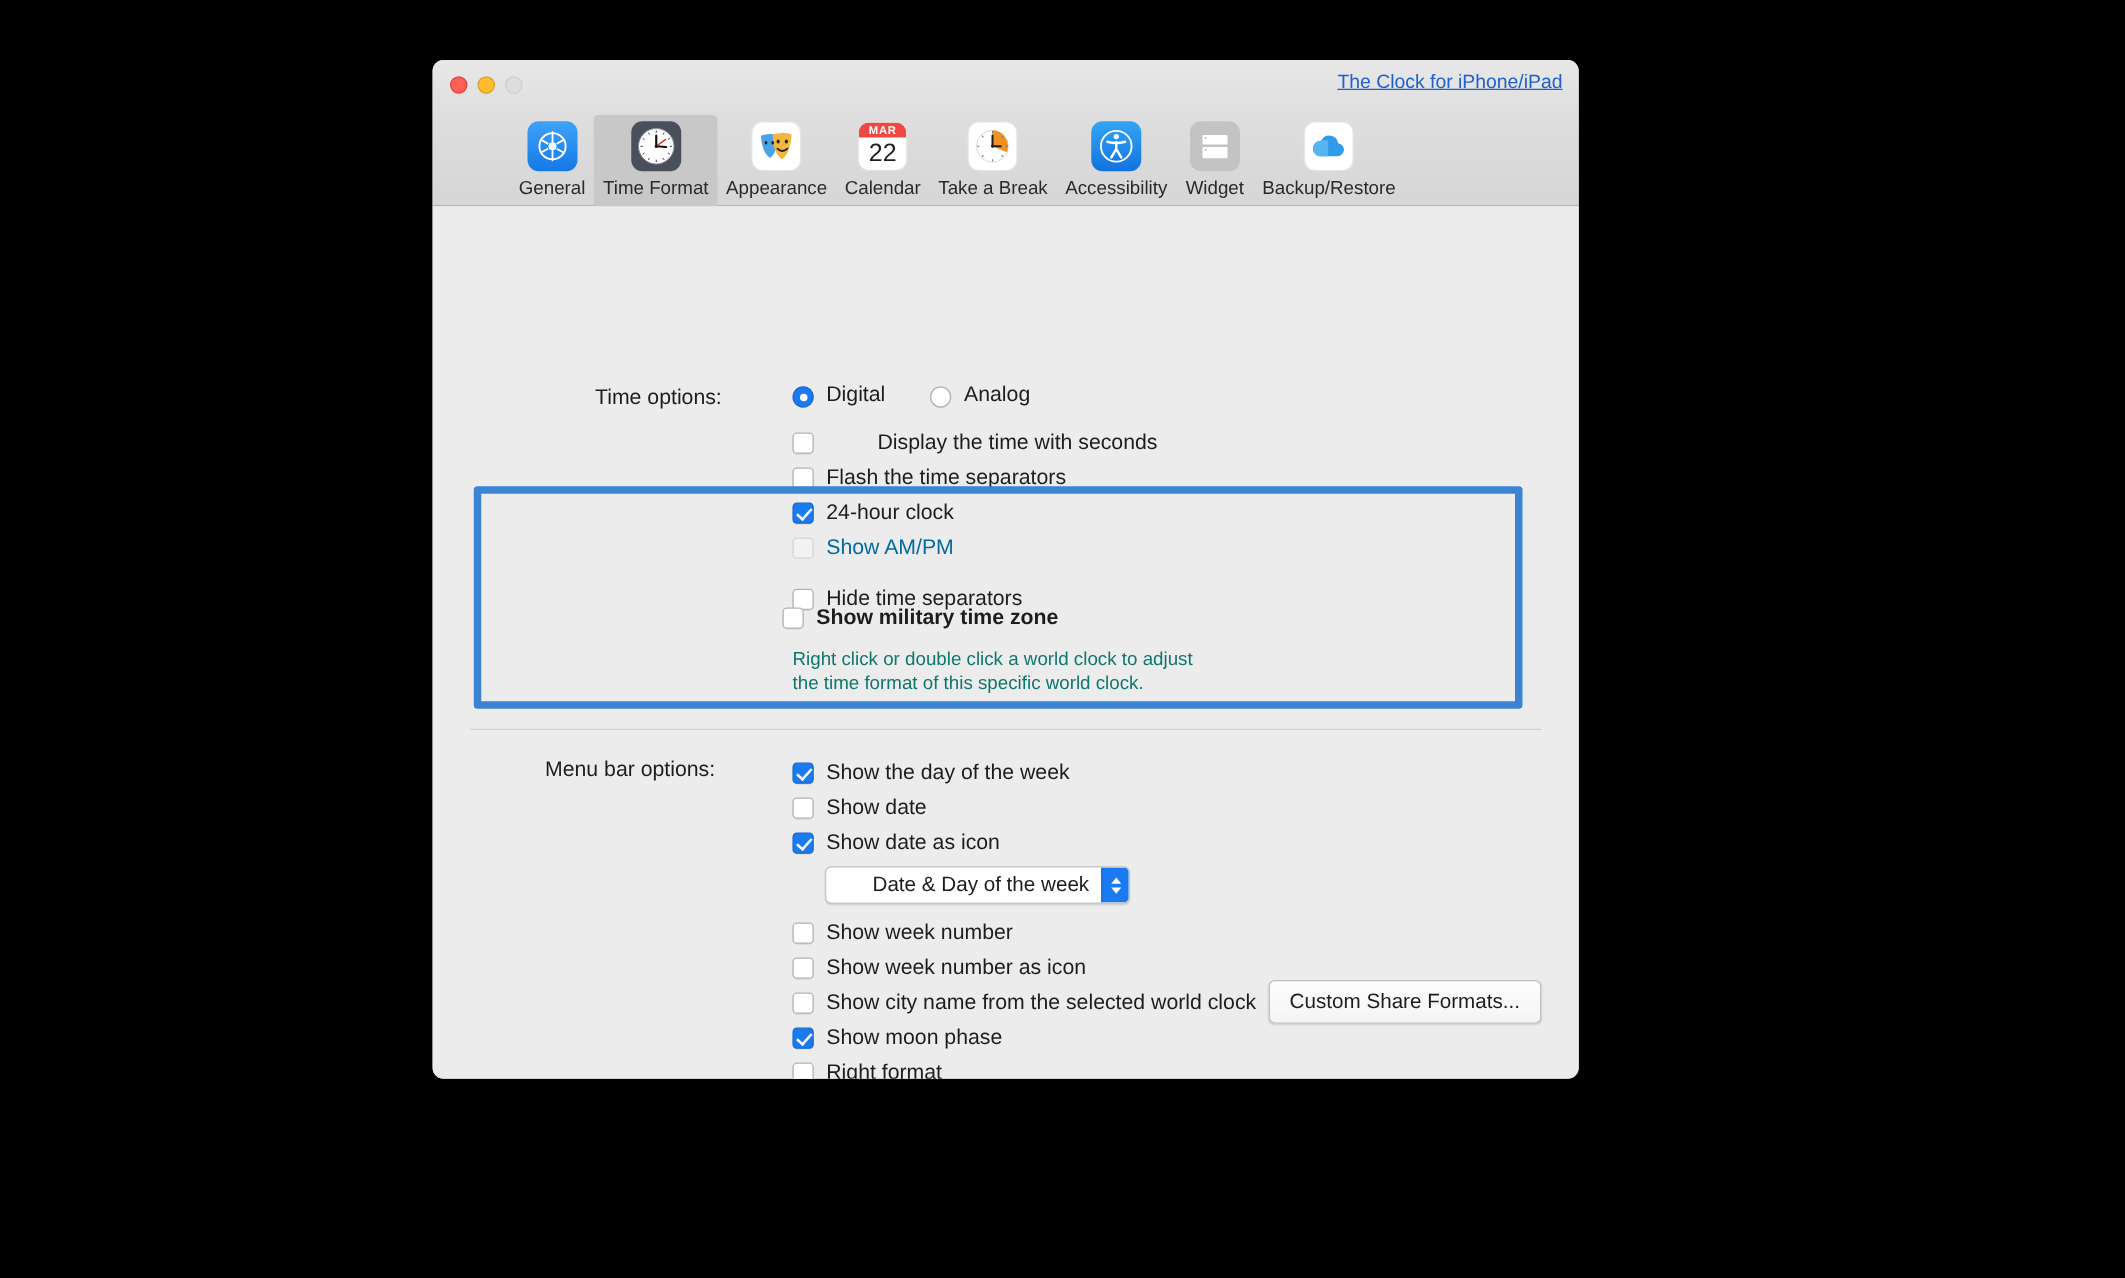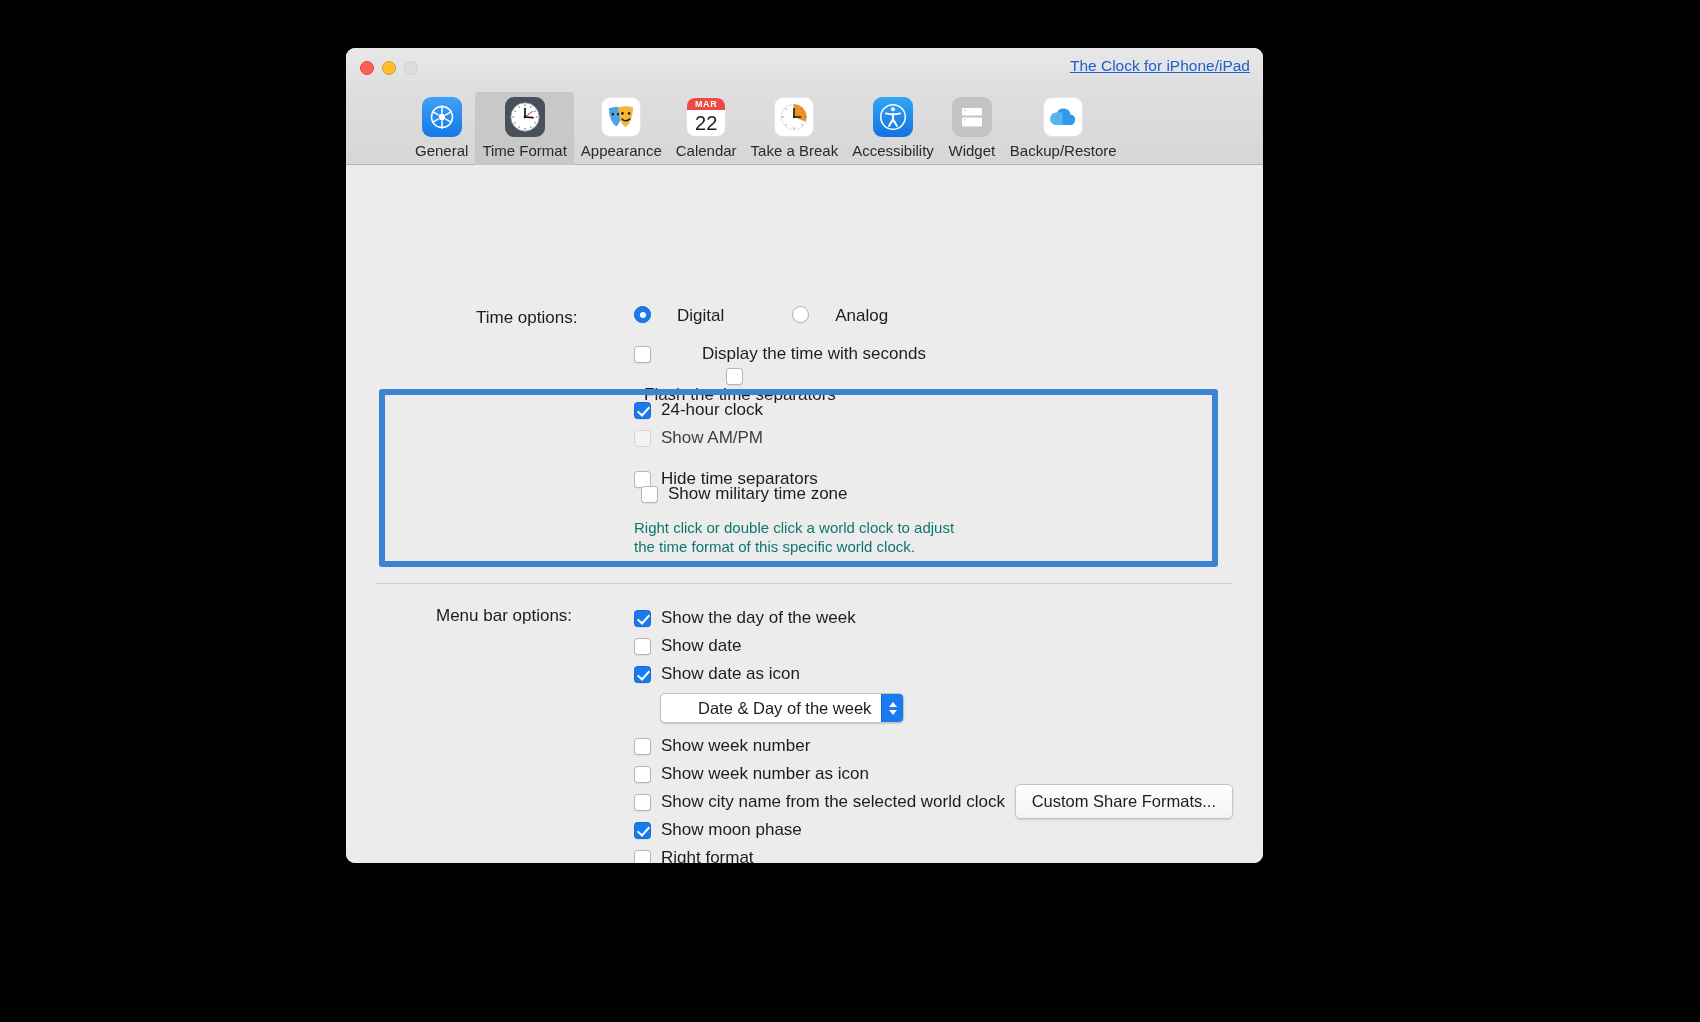--- a/index.html
+++ b/index.html
@@ -95,21 +95,21 @@
   .cb.on { background: #1a7af0; border-color: #1669cc; }
   .cb.on::after {
     content:''; position:absolute;
     left: 5px; top: 1.5px; width: 5px; height: 10px;
     border: solid #fff; border-width: 0 2px 2px 0;
     transform: rotate(42deg);
   }
   .cb.disabled { background:#f2f2f2; border-color:#d3d3d3; box-shadow:none; }
 
   .cb-text { font-size: 17px; color: #1d1d1d; margin-left: 10px; white-space: nowrap; }
-  .cb-text.dim { color: #404040; }
+  .cb-text.dim { color: #0369a1; }
 
   .opt-row { display:flex; align-items:center; height: 28px; }
 
   .hint {
     font-size: 15px; color: #0f766e; line-height: 19px; white-space: nowrap;
   }
 
   
   .highlight {
     position: absolute;
@@ -324,54 +324,54 @@
 
     <div class="content">
 
       <div class="highlight"></div>
       <div class="divider"></div>
 
       <div style="position:absolute;left:130px;top:143px;width:140px;">
         <span class="sec-label">Time options:</span>
       </div>
 
-      <div style="position:absolute;left:288px;top:141px;display:flex;align-items:flex-start;gap:16px;">
+      <div style="position:absolute;left:288px;top:141px;display:flex;align-items:flex-end;gap:0;">
         <span class="radio on"></span>
         <span class="cb-text">Digital</span>
         <span style="width:36px;"></span>
         <span class="radio"></span>
         <span class="cb-text">Analog</span>
       </div>
 
       <div class="opt-row" style="position:absolute;left:288px;top:175px;gap:41px;">
         <span class="cb"></span>
         <span class="cb-text">Display the time with seconds</span>
       </div>
 
-      <div class="opt-row" style="position:absolute;left:288px;top:203px;flex-direction:column;">
+      <div class="opt-row" style="position:absolute;left:288px;top:203px;">
         <span class="cb"></span>
         <span class="cb-text">Flash the time separators</span>
       </div>
 
       <div class="opt-row" style="position:absolute;left:288px;top:231px;z-index:6;">
         <span class="cb on"></span>
         <span class="cb-text">24-hour clock</span>
       </div>
 
       <div class="opt-row" style="position:absolute;left:288px;top:259px;z-index:6;">
         <span class="cb disabled"></span>
         <span class="cb-text dim">Show AM/PM</span>
       </div>
 
       <div class="opt-row" style="position:absolute;left:288px;top:270px;z-index:6;margin-top:30px;">
         <span class="cb"></span>
         <span class="cb-text">Hide time separators</span>
       </div>
 
-      <div class="opt-row" style="position:absolute;left:295px;top:315px;z-index:6;">
+      <div class="opt-row" style="position:absolute;left:280px;top:315px;z-index:6;font-weight:bold;">
         <span class="cb"></span>
         <span class="cb-text">Show military time zone</span>
       </div>
 
       <div style="position:absolute;left:288px;top:353px;z-index:6;">
         <div class="hint">Right click or double click a world clock to adjust</div>
         <div class="hint">the time format of this specific world clock.</div>
       </div>
 
       <div style="position:absolute;left:90px;top:441px;width:180px;">

